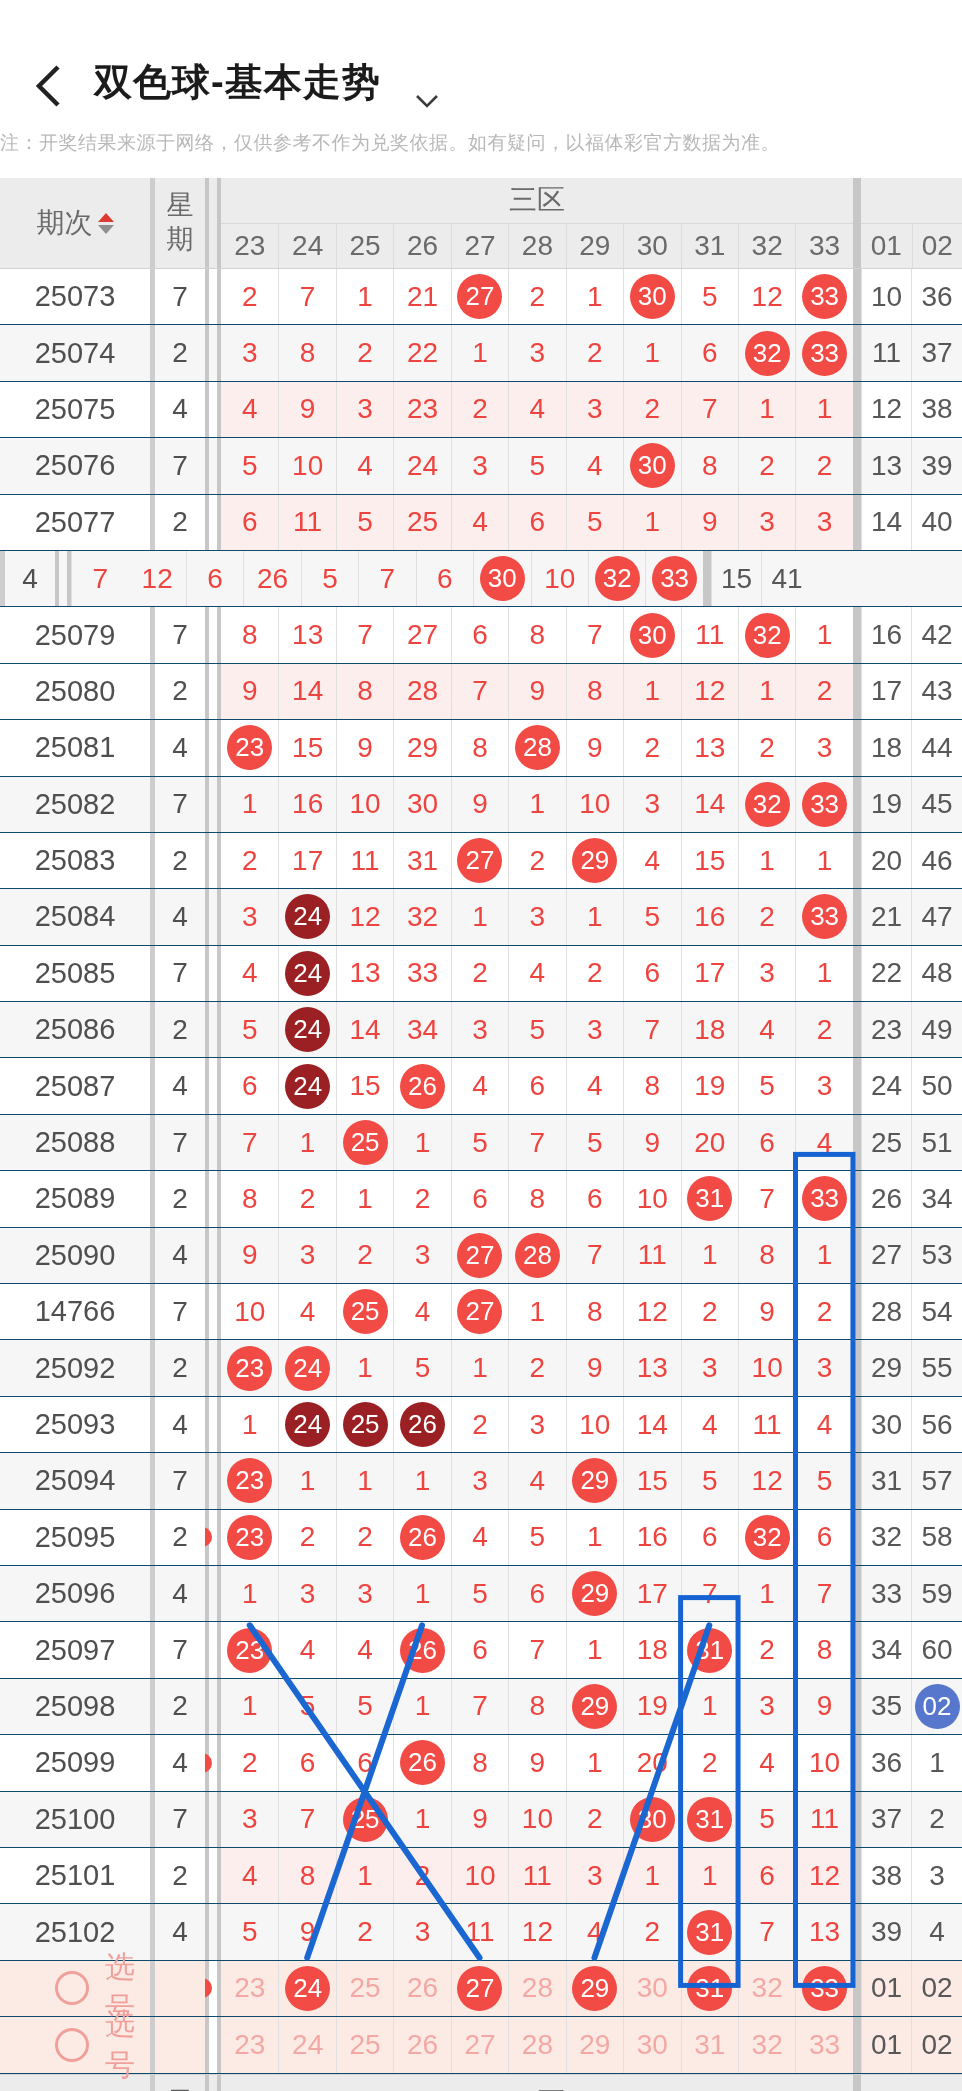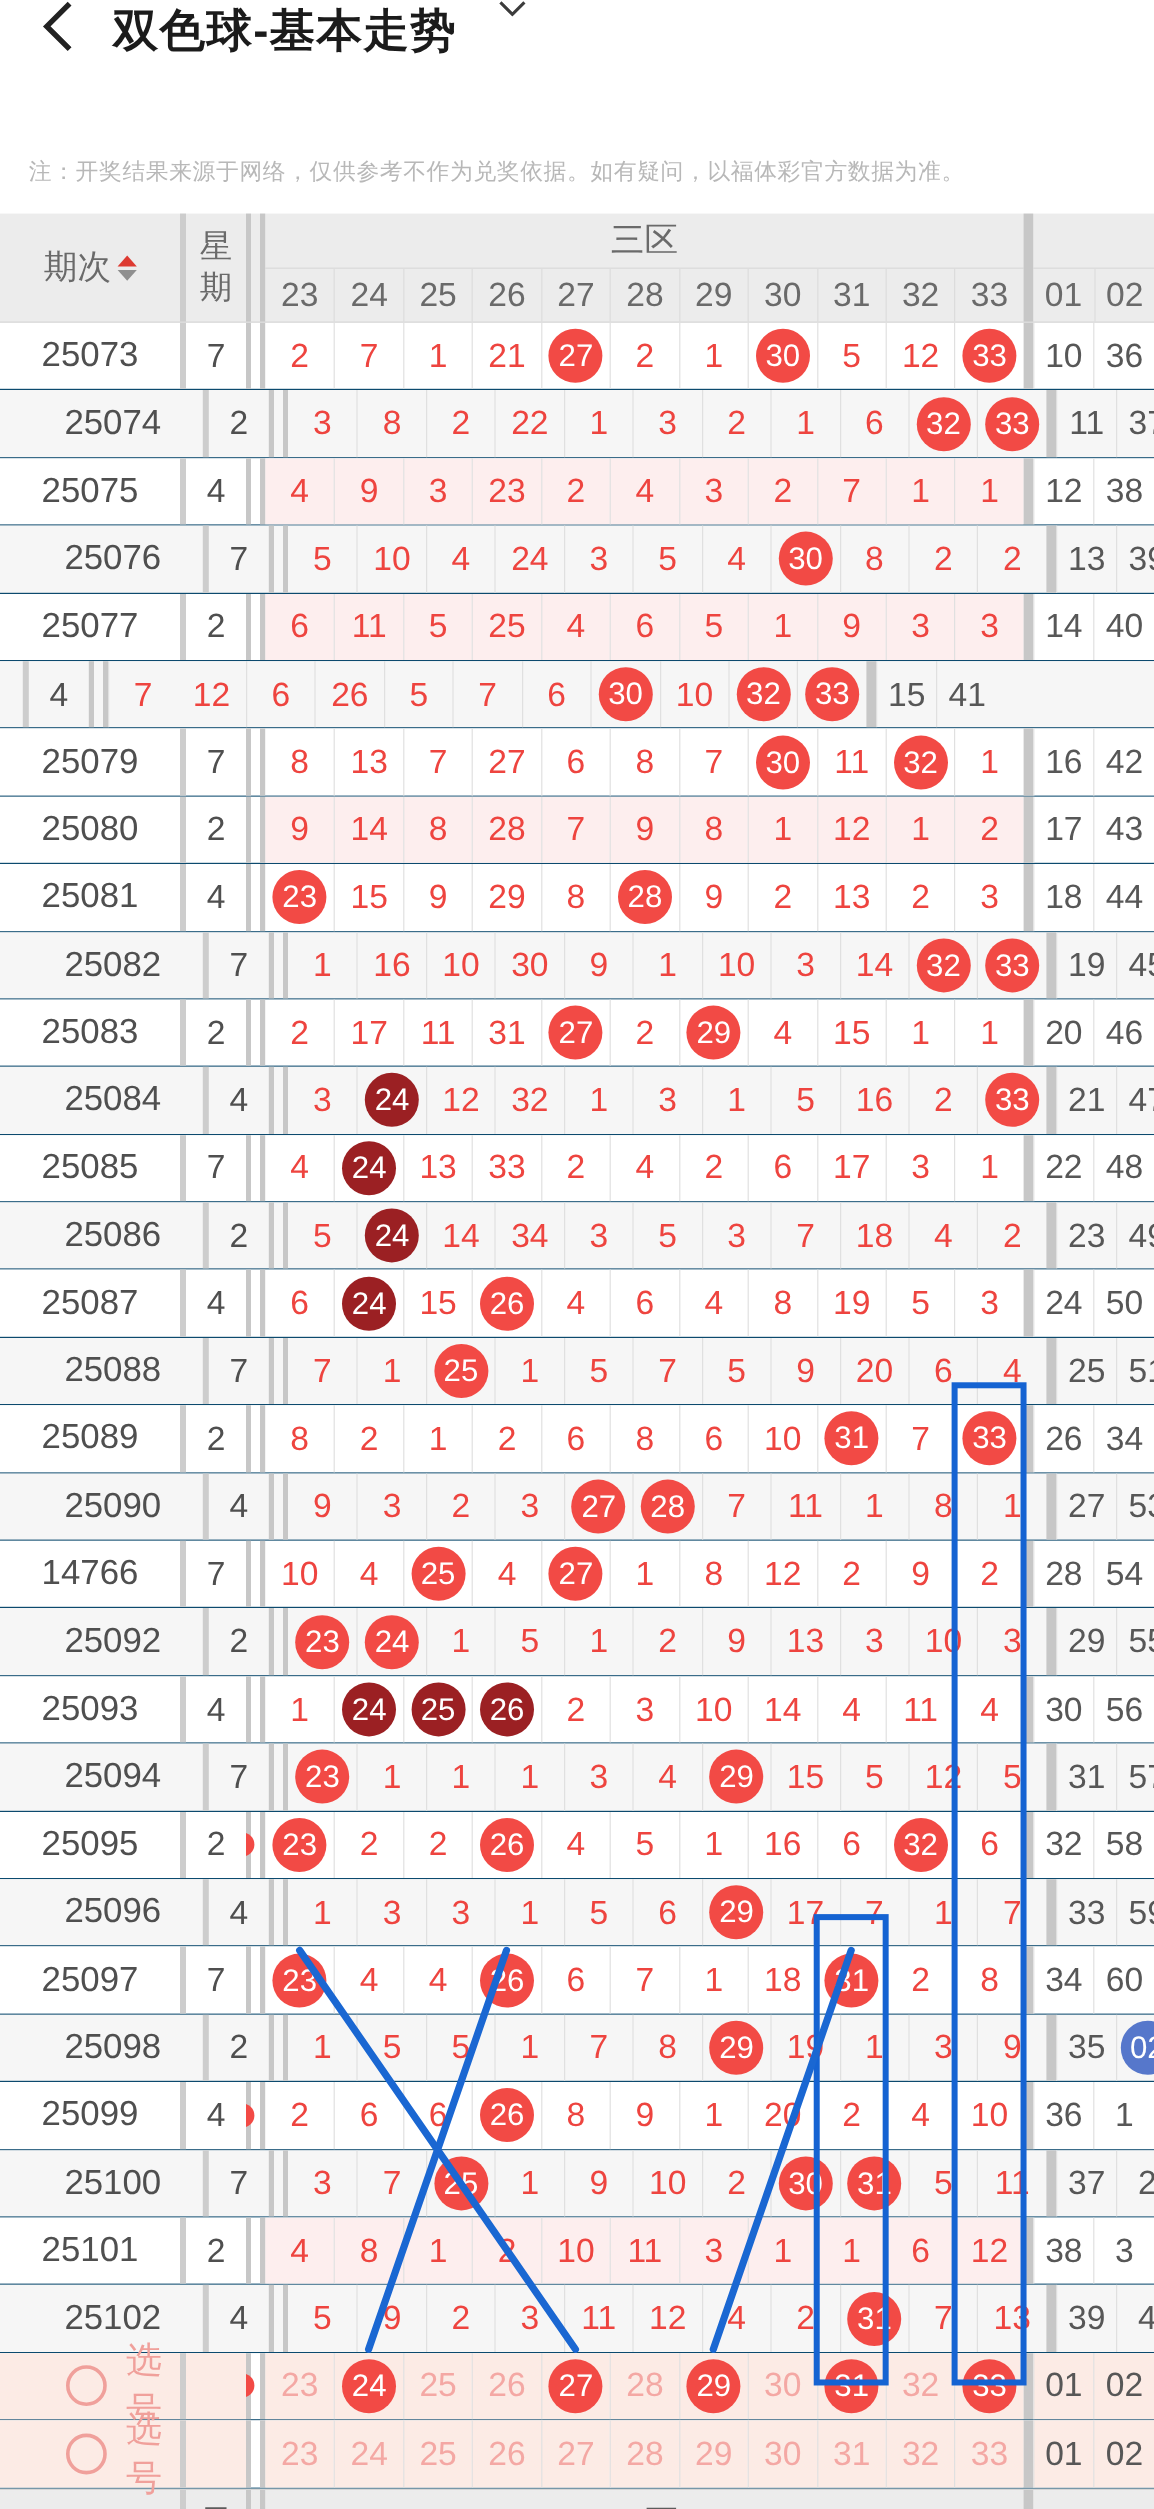--- a/index.html
+++ b/index.html
@@ -1,24 +1,24 @@
 <!DOCTYPE html>
 <html><head>
 <meta charset="utf-8">
 <style>
   html,body{margin:0;padding:0;}
   body{font-family:"Liberation Sans","DejaVu Sans",sans-serif;background:#ffffff;}
   .page{position:relative;width:962px;height:2091px;background:#fff;overflow:hidden;}
 
   
-  .topbar{height:108px;display:flex;align-items:flex-start;padding-left:34px;}
+  .topbar{height:108px;display:flex;align-items:flex-end;padding-left:34px;}
   .back-btn{width:30px;height:44px;display:flex;align-items:center;}
   .title{font-size:38px;font-weight:bold;color:#1b1b1b;margin-left:30px;letter-spacing:1px;}
   .caret{margin-left:34px;display:flex;align-items:center;}
-  .notice{height:70px;display:flex;align-items:center;padding-left:24px;font-size:19px;color:#b8b8b8;letter-spacing:.5px;font-family:Liberation Serif, serif;}
+  .notice{height:70px;display:flex;align-items:center;font-size:19px;color:#b8b8b8;letter-spacing:.5px;font-family:Liberation Serif, serif;}
 
   
   .twrap{position:relative;width:962px;height:1913px;}
   svg.overlay{position:absolute;left:0;top:0;pointer-events:none;z-index:5;}
 
   
   .hdr{display:flex;height:90px;background:#ececec;border-bottom:1px solid #d2d2d2;color:#6a6a6a;}
   .hdr-issue{flex:0 0 150px;display:flex;align-items:center;justify-content:center;font-size:28px;}
   .sort{display:flex;flex-direction:column;margin-left:5px;gap:3px;}
   .tu{width:0;height:0;border-left:8px solid transparent;border-right:8px solid transparent;border-bottom:9px solid #dd3a31;}
@@ -29,21 +29,21 @@
   .hdr-red{flex:0 0 632px;display:flex;flex-direction:column;}
   .hdr-blue{flex:1;display:flex;flex-direction:column;}
   .hdr-section{height:45px;display:flex;align-items:center;justify-content:center;font-size:28px;border-bottom:1px solid #d9d9d9;}
   .hdr-cols{height:45px;display:flex;}
   .hcell{flex:0 0 57.45px;display:flex;align-items:center;justify-content:center;font-size:28px;border-left:1px solid #dcdcdc;box-sizing:border-box;}
   .hcell:first-child{border-left:none;}
   .hcell.b{flex:0 0 50.5px;}
 
   
   .row{display:flex;height:55.4px;border-bottom:1px solid #0c4a6e;background:#fff;}
-  .row.g{background:#f6f6f6;padding-left:19px;}
+  .row.g{background:#f6f6f6;}
   .c-issue{flex:0 0 150px;display:flex;align-items:center;justify-content:center;font-size:29px;color:#4f4f4f;}
   .c-week{flex:0 0 55px;border-left:5px solid #cdcdcd;display:flex;align-items:center;justify-content:center;font-size:28px;color:#4f4f4f;box-sizing:border-box;}
   .c-div{flex:0 0 16px;background:linear-gradient(90deg,#c7c7c7 0 4px,transparent 4px 12px,#c7c7c7 12px 16px);position:relative;overflow:hidden;}
   .c-div .sliver{position:absolute;width:20px;height:20px;border-radius:50%;background:#f24a45;left:-13px;top:50%;transform:translateY(-50%);}
   .cell{flex:0 0 57.45px;display:flex;align-items:center;justify-content:center;font-size:28px;color:#ee443f;border-left:1px solid #e0e0e0;box-sizing:border-box;}
   .cell:nth-child(4){border-left:none;}
   .cell.b{flex:0 0 50.5px;color:#575757;}
   .cell.pinkbg{background:#fdeeee;}
   .pickbg .cell,.pickbg .c-issue,.pickbg .c-week,.pickbg .cell.b{background:#fcebe5;}
   .pale{color:#f4a8a4;}

